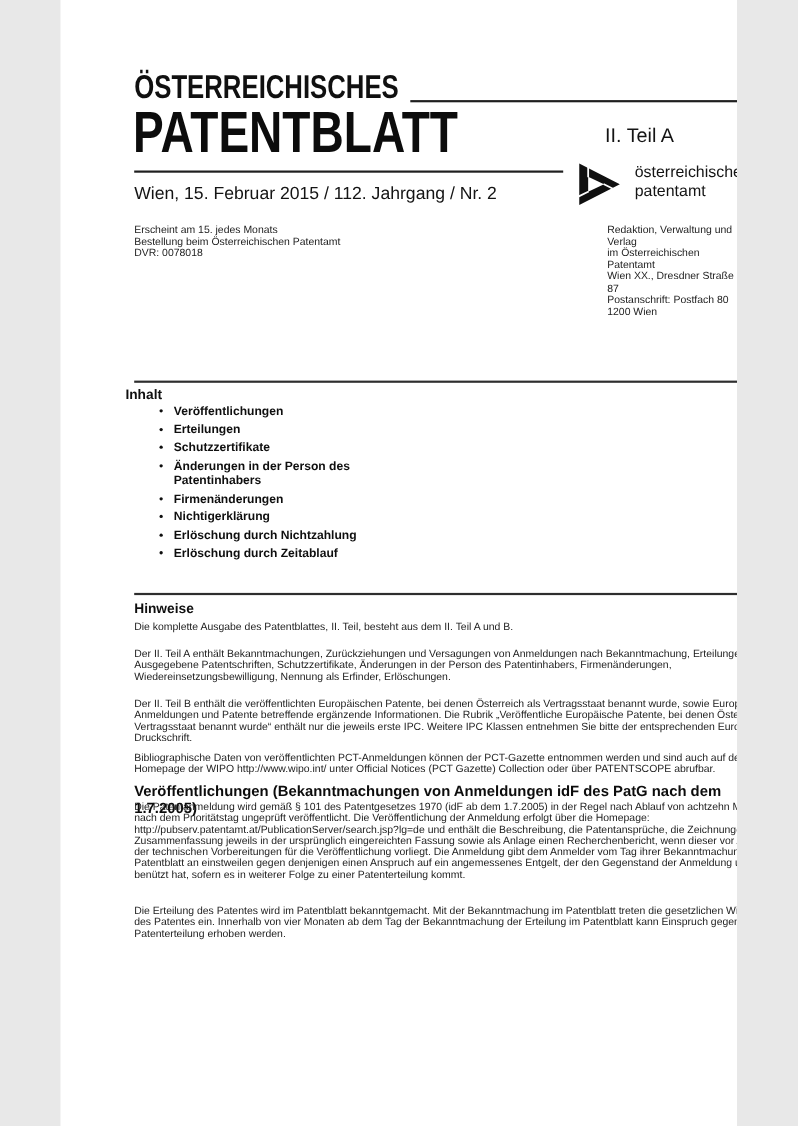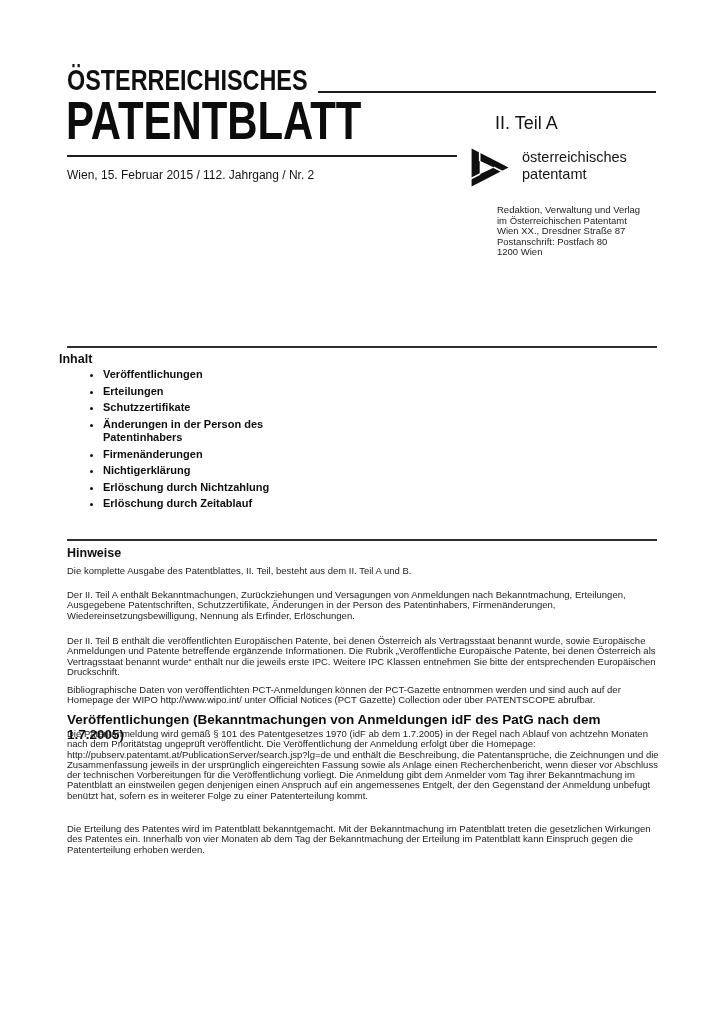--- a/index.html
+++ b/index.html
@@ -1,31 +1,31 @@
 <!DOCTYPE html>
 <html><head>
 <meta charset="utf-8">
 <style>
   html,body{margin:0;padding:0;background:#e8e8e8;}
   .page{
-    position:relative;width:725px;height:1024px;background:#ffffff;
+    position:relative;width:615px;height:1024px;background:#ffffff;
     font-family:"Liberation Sans",sans-serif;color:#1a1a1a;overflow:hidden;
     margin:0 auto;
   }
   .abs{position:absolute;}
 
   
   .kicker{left:67px;top:63px;font-size:30px;font-weight:700;white-space:nowrap;
           transform:scaleX(.78);transform-origin:0 0;color:#101010;letter-spacing:0;}
   .rule-top{left:318px;top:91px;width:338px;height:2px;background:#1f1f1f;}
   .title{left:66px;top:90px;font-size:53px;font-weight:700;white-space:nowrap;
          transform:scaleX(.79);transform-origin:0 0;color:#0c0c0c;}
   .part{left:495px;top:113px;font-size:18px;color:#141414;}
   .rule-mid{left:67px;top:155px;width:390px;height:2px;background:#1f1f1f;}
-  .dateline{left:67px;top:168px;font-size:12px;color:#141414;}
+  .dateline{left:67px;top:168px;font-size:16px;color:#141414;}
 
   
   .logo{left:468px;top:142px;width:45px;height:51px;}
   .logo-text{left:522px;top:149px;font-size:14.5px;line-height:17px;color:#141414;}
 
   
   .imprint{font-size:9.5px;line-height:10.5px;color:#1c1c1c;}
   .imprint-left{left:67px;top:205px;}
   .imprint-right{left:497px;top:205px;}
 
@@ -71,20 +71,25 @@
       <line x1="26" y1="36" x2="26" y2="15" stroke="#ffffff" stroke-width="3.6"></line>
       <line x1="57" y1="49.5" x2="76" y2="59" stroke="#ffffff" stroke-width="3.6"></line>
       <line x1="27" y1="64.5" x2="6" y2="75" stroke="#ffffff" stroke-width="3.6"></line>
     </svg>
   </div>
   <div class="abs logo-text">
     <div>österreichisches</div>
     <div>patentamt</div>
   </div>
 
+  <div class="abs imprint imprint-left">
+    <div>Erscheint am 15. jedes Monats</div>
+    <div>Bestellung beim Österreichischen Patentamt</div>
+    <div>DVR: 0078018</div>
+  </div>
   <div class="abs imprint imprint-right">
     <div>Redaktion, Verwaltung und Verlag</div>
     <div>im Österreichischen Patentamt</div>
     <div>Wien XX., Dresdner Straße 87</div>
     <div>Postanschrift: Postfach 80</div>
     <div>1200 Wien</div>
   </div>
 
   <div class="abs rule1"></div>
   <div class="abs inhalt-h">Inhalt</div>

